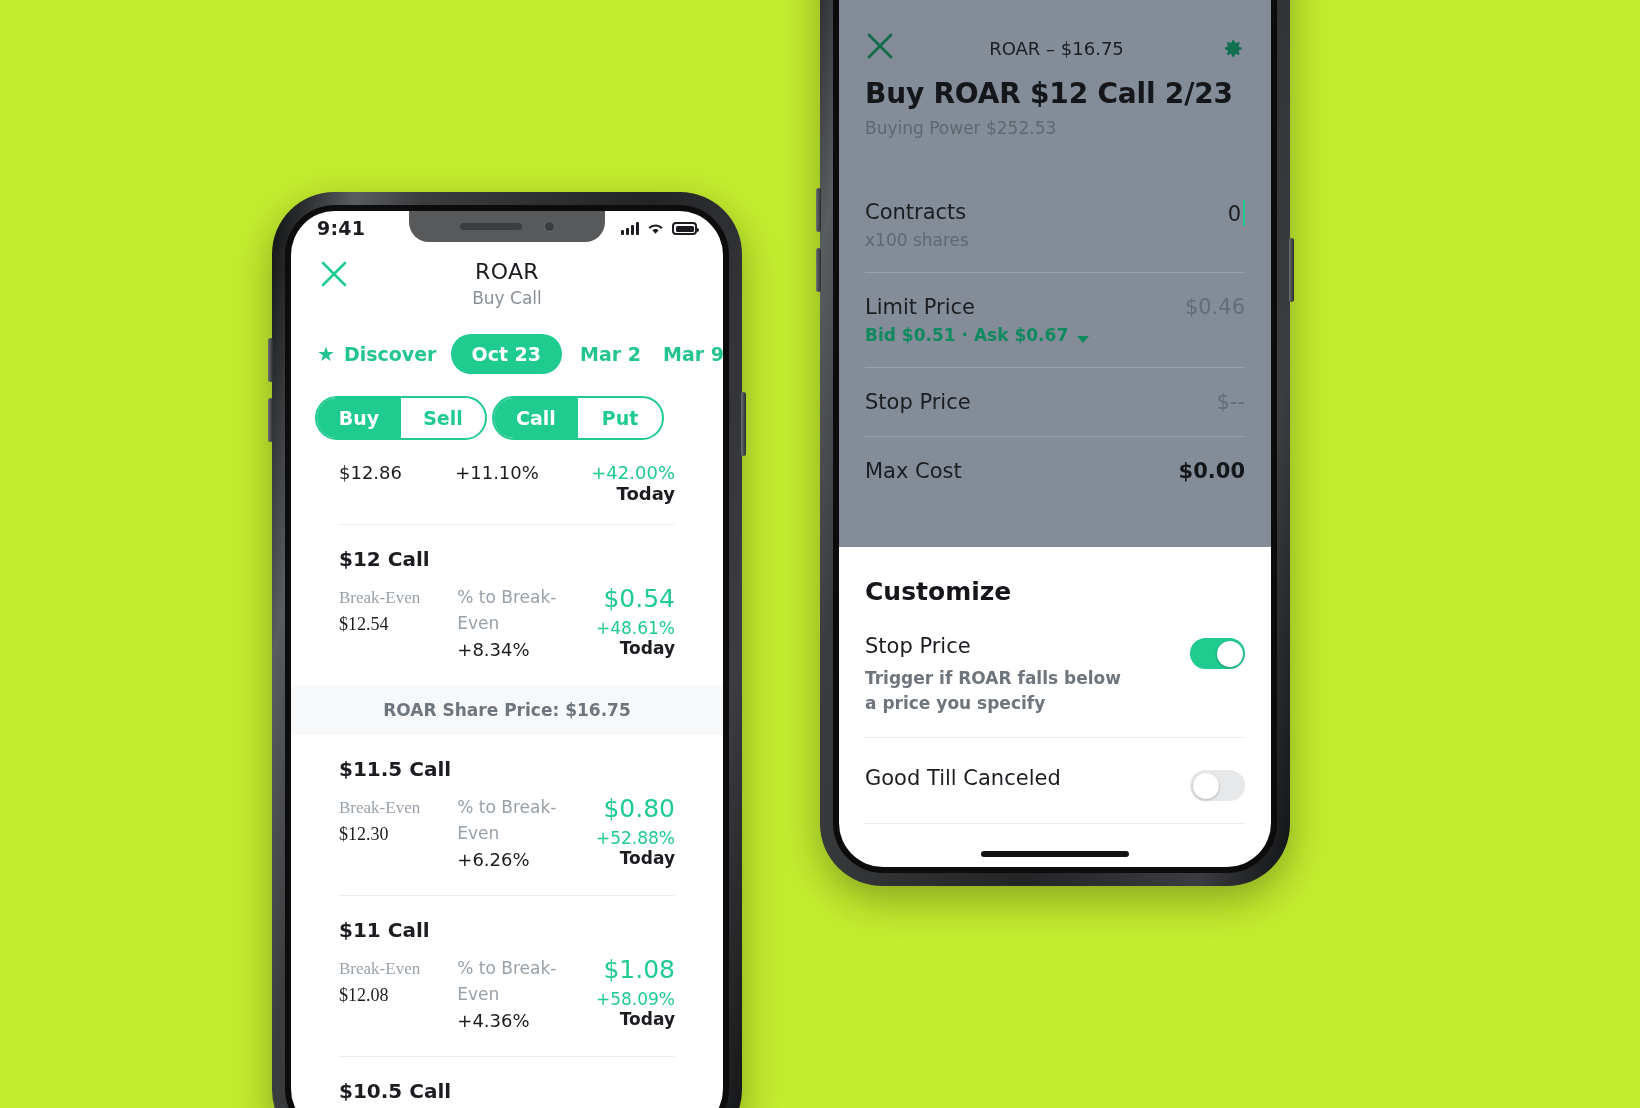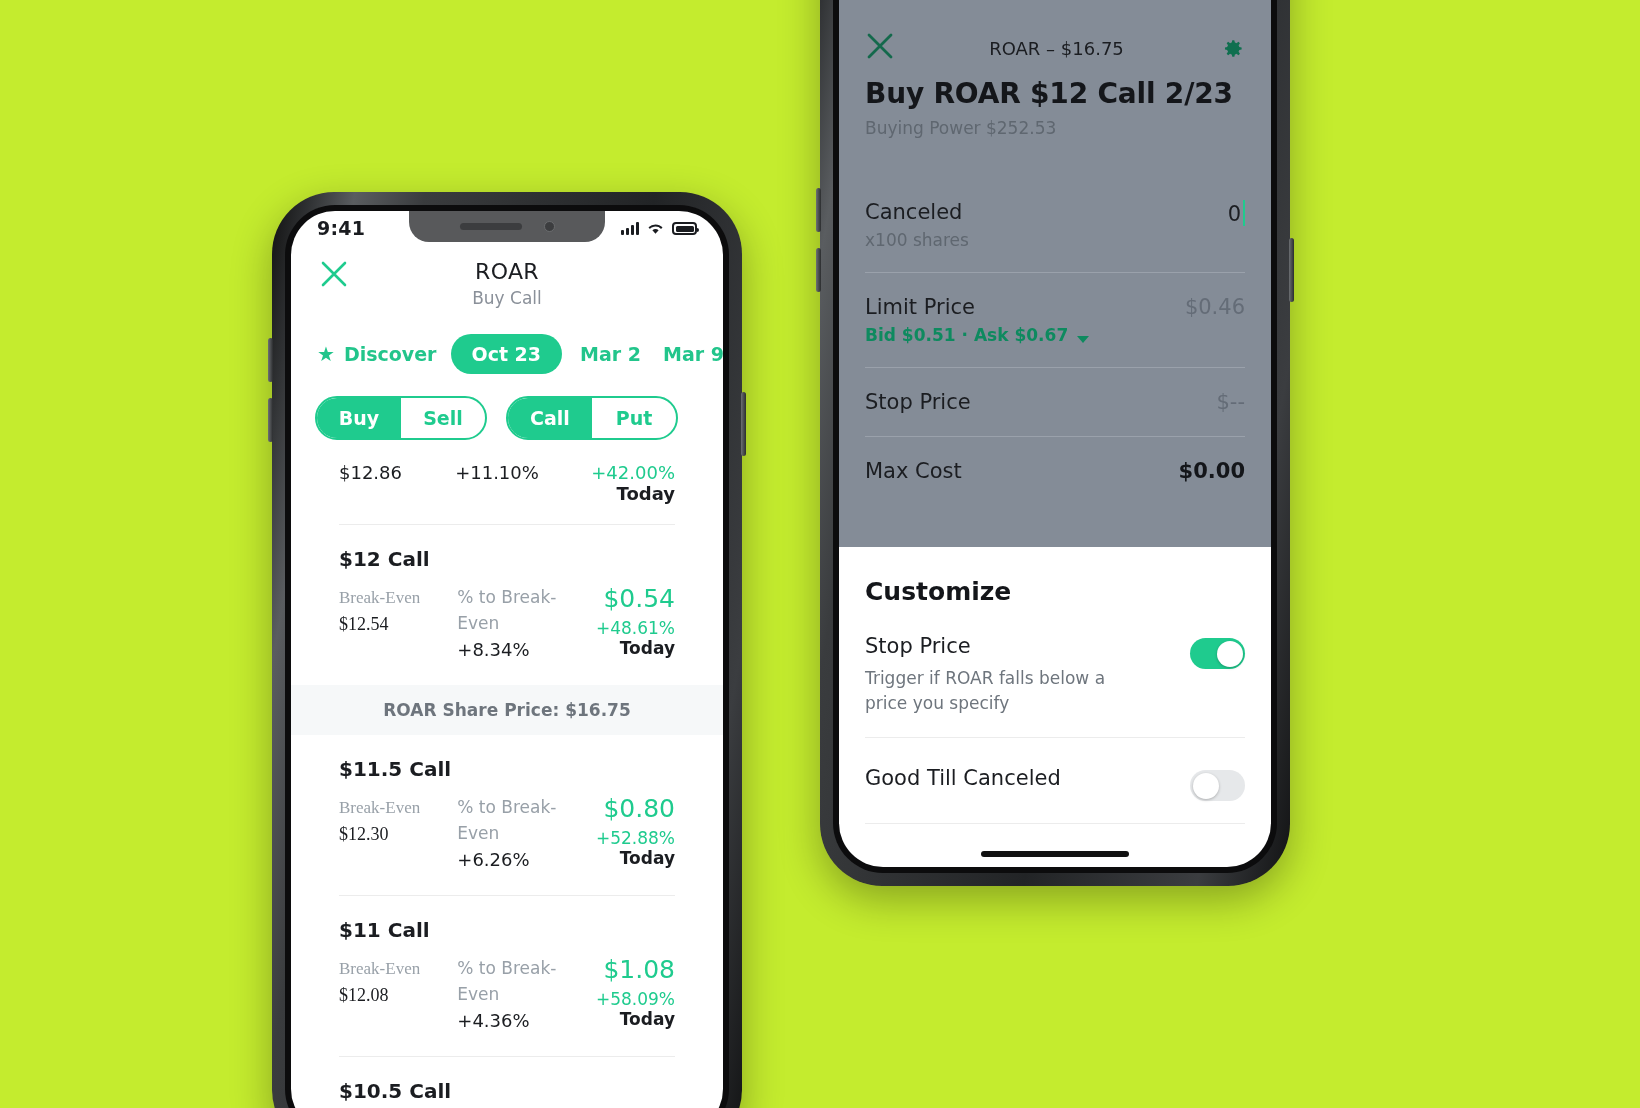--- a/index.html
+++ b/index.html
@@ -75,21 +75,21 @@
 
   .date-row {
     display:flex; align-items:center; gap:14px;
     padding: 26px 22px 0 26px; white-space:nowrap;
   }
   .discover { display:flex; align-items:center; gap:9px; color:#22c58b; font-size:19px; font-weight:700;}
   .star { color:#22c58b; font-size:20px; line-height:1; }
   .date-chip { font-size:19px; font-weight:700; color:#22c58b; padding:9px 4px; }
   .date-chip.active { background:#1fcb8e; color:#fff; border-radius:22px; padding:9px 21px; }
 
-  .seg-row { display:flex; gap:19px; padding: 22px 22px 0 24px; }
+  .seg-row { display:flex; gap:5px; padding: 22px 22px 0 24px; }
   .seg {
     display:flex; border:2px solid #1fcb8e; border-radius:24px; overflow:hidden;
     height:44px;
   }
   .seg > div {
     display:flex; align-items:center; justify-content:center;
     font-size:19px; font-weight:700; color:#1fcb8e; min-width:84px; padding:0 14px;
   }
   .seg > div.on { background:#1fcb8e; color:#fff; }
 
@@ -161,21 +161,21 @@
   .cursor { display:inline-block; width:2px; height:26px; background:#1fcb8e;
             vertical-align:-5px; margin-left:2px;}
 
   .r-custom { background:#fff; padding: 30px 26px 0; }
   .c-title { font-size:25px; font-weight:700; color:#14161a; }
   .c-row {
     display:flex; align-items:flex-start; justify-content:space-between;
     padding: 28px 0 22px; border-bottom:1px solid #ececec; gap:20px;
   }
   .c-lab { font-size:21px; color:#1b1d21; }
-  .c-desc { font-size:17px; color:#6e757d; margin-top:8px; line-height:1.45; max-width:268px;}
+  .c-desc { font-size:17px; color:#6e757d; margin-top:8px; line-height:1.45; max-width:268px;font-weight:bold;}
   .toggle { width:55px; height:31px; border-radius:17px; position:relative; flex:none; margin-top:4px;}
   .toggle.on { background:#1fcb8e; }
   .toggle.off { background:#e6e8ea; }
   .knob { position:absolute; top:2.5px; width:26px; height:26px; border-radius:50%;
           background:#fff; box-shadow:0 1px 3px rgba(0,0,0,.25); }
   .toggle.on .knob { right:2.5px; }
   .toggle.off .knob { left:2.5px; }
 
   .home-ind {
     position:absolute; bottom:10px; left:50%; transform:translateX(-50%);
@@ -360,21 +360,21 @@
 
       <div style="padding: 0 26px;">
         <div class="r-title">Buy ROAR $12 Call 2/23</div>
         <div class="r-bp">Buying Power $252.53</div>
       </div>
 
       <div style="height:40px;"></div>
 
       <div class="r-line">
         <div>
-          <div class="r-lab">Canceled</div>
+          <div class="r-lab">Contracts</div>
           <div class="r-sub2" style="color:#5f6770; font-weight:400;">x100 shares</div>
         </div>
         <div class="r-val dark">
           <span>0</span><span class="cursor"></span>
         </div>
       </div>
 
       <div class="r-line">
         <div>
           <div class="r-lab">Limit Price</div>

